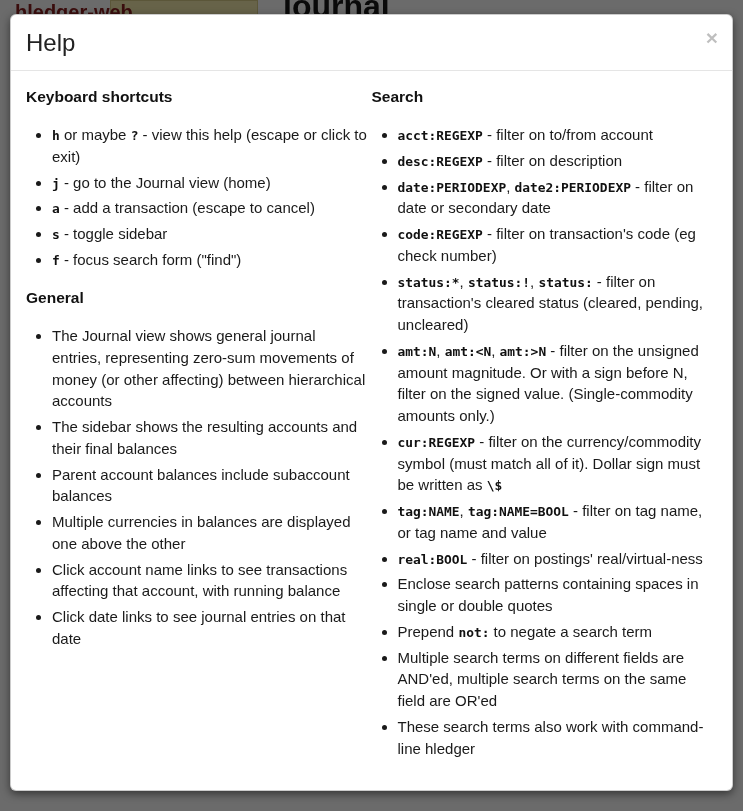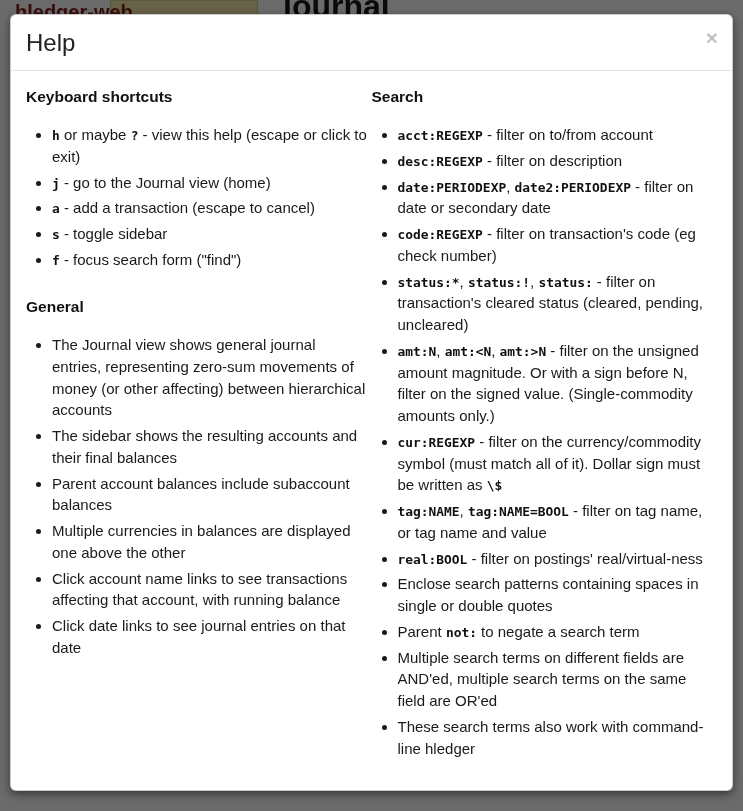--- a/index.html
+++ b/index.html
@@ -63,21 +63,21 @@
   }
   .help-col {
     flex: 1 1 0; min-width: 0;
     font-size: 15px; line-height: 1.45; color: #1a1a1a;
   }
   .help-col h4 {
     margin: 0 0 16px 0;
     font-size: 15.5px; font-weight: bold; color: #111;
   }
   .help-col ul { margin: 0 0 9px 0; padding-left: 22px; }
-  .help-col ul + h4 { margin-top: 25px; }
+  .help-col ul + h4 { margin-top: 16px; }
   .help-col li { margin: 4px; }
   .help-col code {
     font-family: "DejaVu Sans Mono", monospace;
     font-weight: bold;
     font-size: 0.86em;
     color: #111;
   }
 </style>
 </head>
 <body>
@@ -121,19 +121,19 @@
           <li><code>acct:REGEXP</code><span> - filter on to/from account</span></li>
           <li><code>desc:REGEXP</code><span> - filter on description</span></li>
           <li><code>date:PERIODEXP</code><span>, </span><code>date2:PERIODEXP</code><span> - filter on date or secondary date</span></li>
           <li><code>code:REGEXP</code><span> - filter on transaction's code (eg check number)</span></li>
           <li><code>status:*</code><span>, </span><code>status:!</code><span>, </span><code>status:</code><span> - filter on transaction's cleared status (cleared, pending, uncleared)</span></li>
           <li><code>amt:N</code><span>, </span><code>amt:&lt;N</code><span>, </span><code>amt:&gt;N</code><span> - filter on the unsigned amount magnitude. Or with a sign before N, filter on the signed value. (Single-commodity amounts only.)</span></li>
           <li><code>cur:REGEXP</code><span> - filter on the currency/commodity symbol (must match all of it). Dollar sign must be written as </span><code>\$</code></li>
           <li><code>tag:NAME</code><span>, </span><code>tag:NAME=BOOL</code><span> - filter on tag name, or tag name and value</span></li>
           <li><code>real:BOOL</code><span> - filter on postings' real/virtual-ness</span></li>
           <li><span>Enclose search patterns containing spaces in single or double quotes</span></li>
-          <li><span>Parent </span><code>not:</code><span> to negate a search term</span></li>
+          <li><span>Prepend </span><code>not:</code><span> to negate a search term</span></li>
           <li><span>Multiple search terms on different fields are AND'ed, multiple search terms on the same field are OR'ed</span></li>
           <li><span>These search terms also work with command-line hledger</span></li>
         </ul>
       </div>
   </div>
 </div>
 
 </body></html>

